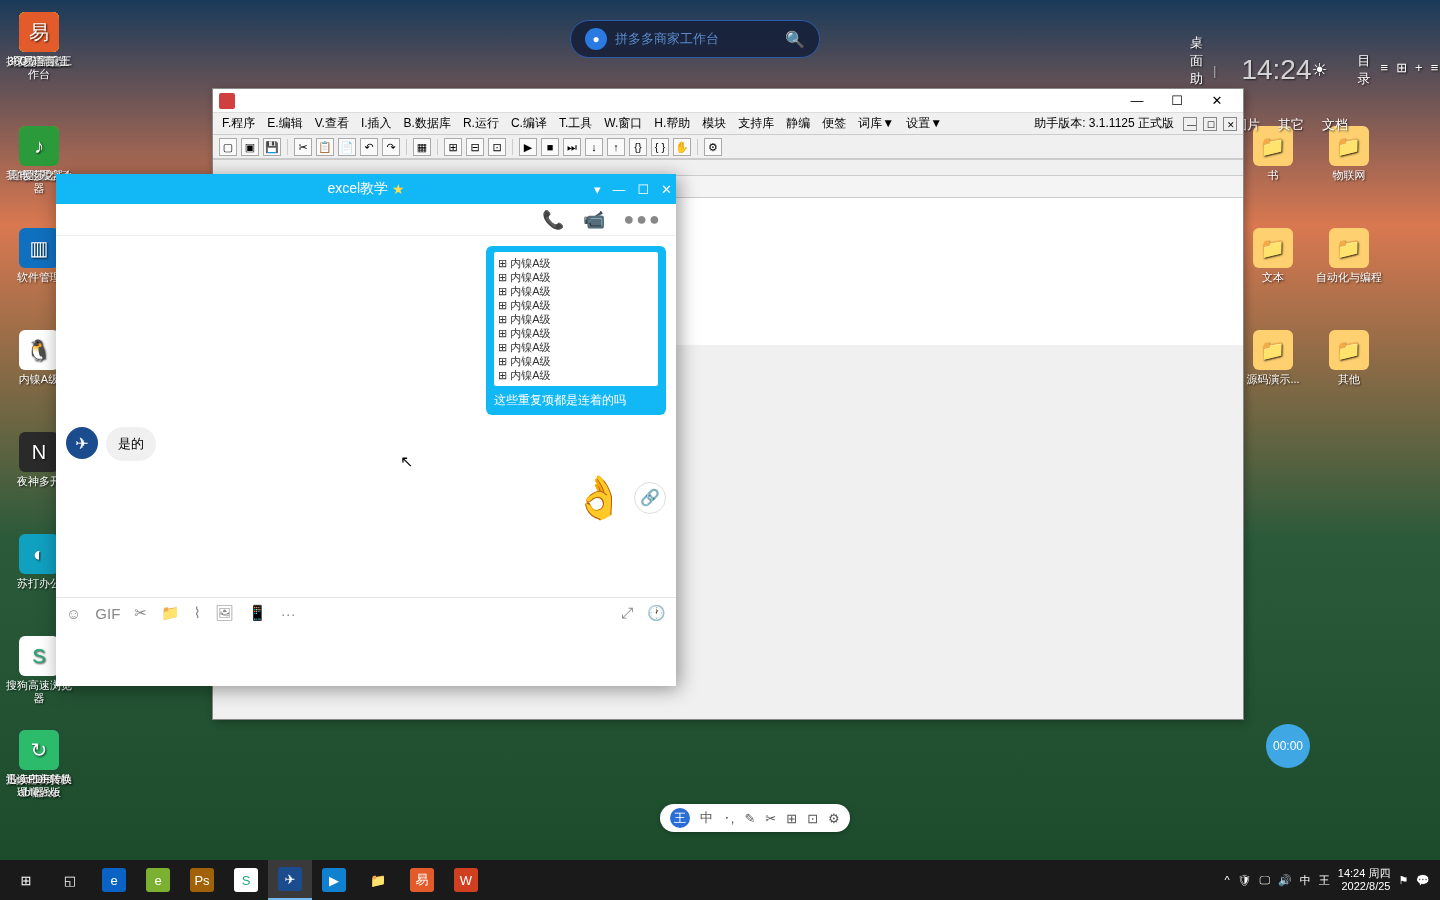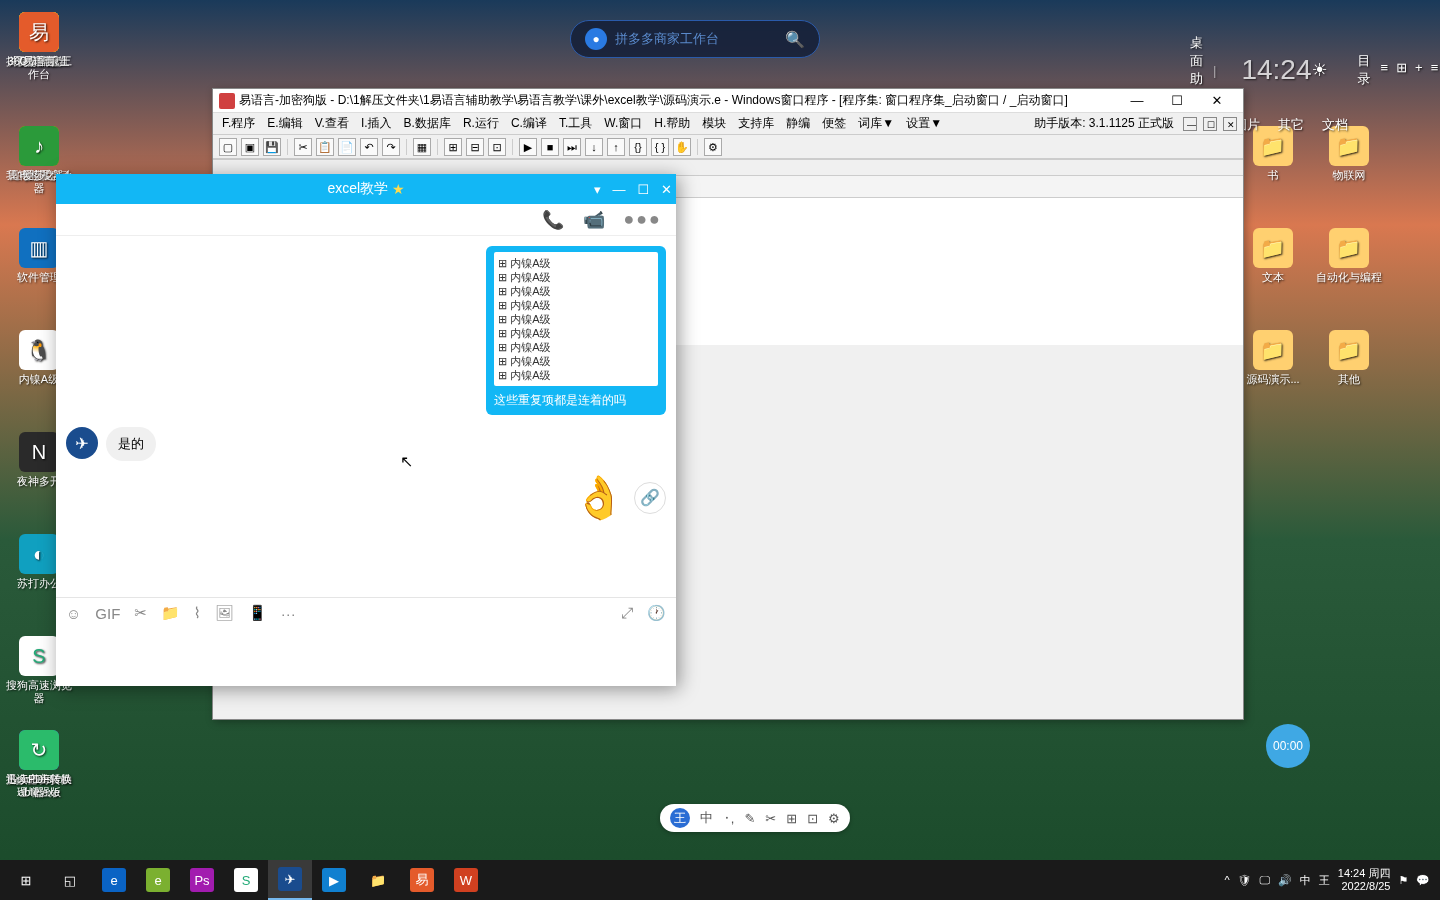--- a/index.html
+++ b/index.html
@@ -244,21 +244,20 @@
       <span class="active">目录</span>
       <span>图片</span>
       <span>其它</span>
       <span>文档</span>
     </div>
 </div>
 
 <div class="ide">
   <div class="ide-title">
     <span class="ico"></span>
-    <span style="white-space:nowrap;overflow:hidden;text-overflow:ellipsis;">易语言-加密狗版 - D:\1解压文件夹\1易语言辅助教学\易语言教学\课外\excel教学\源码演示.e - Windows窗口程序 - [程序集: 窗口程序集_启动窗口 / _启动窗口]</span>
     <div class="btns">
       <span>—</span>
       <span>☐</span>
       <span>✕</span>
     </div>
   </div>
   <div class="ide-menu" id="ide-menu">
       <span>F.程序</span>
       <span>E.编辑</span>
       <span>V.查看</span>
@@ -399,21 +398,21 @@
       <div class="tbtn">
         <div class="tico">◱</div>
       </div>
       <div class="tbtn">
         <div class="tico" style="background: rgb(10, 99, 196);">e</div>
       </div>
       <div class="tbtn">
         <div class="tico" style="background: rgb(123, 176, 48);">e</div>
       </div>
       <div class="tbtn">
-        <div class="tico" style="background: #a21caf;">Ps</div>
+        <div class="tico" style="background: #a16207;">Ps</div>
       </div>
       <div class="tbtn">
         <div class="tico" style="background: rgb(255, 255, 255); color: rgb(34, 170, 119);">S</div>
       </div>
       <div class="tbtn active">
         <div class="tico" style="background: rgb(26, 76, 142);">✈</div>
       </div>
       <div class="tbtn">
         <div class="tico" style="background: rgb(16, 128, 208);">▶</div>
       </div>

